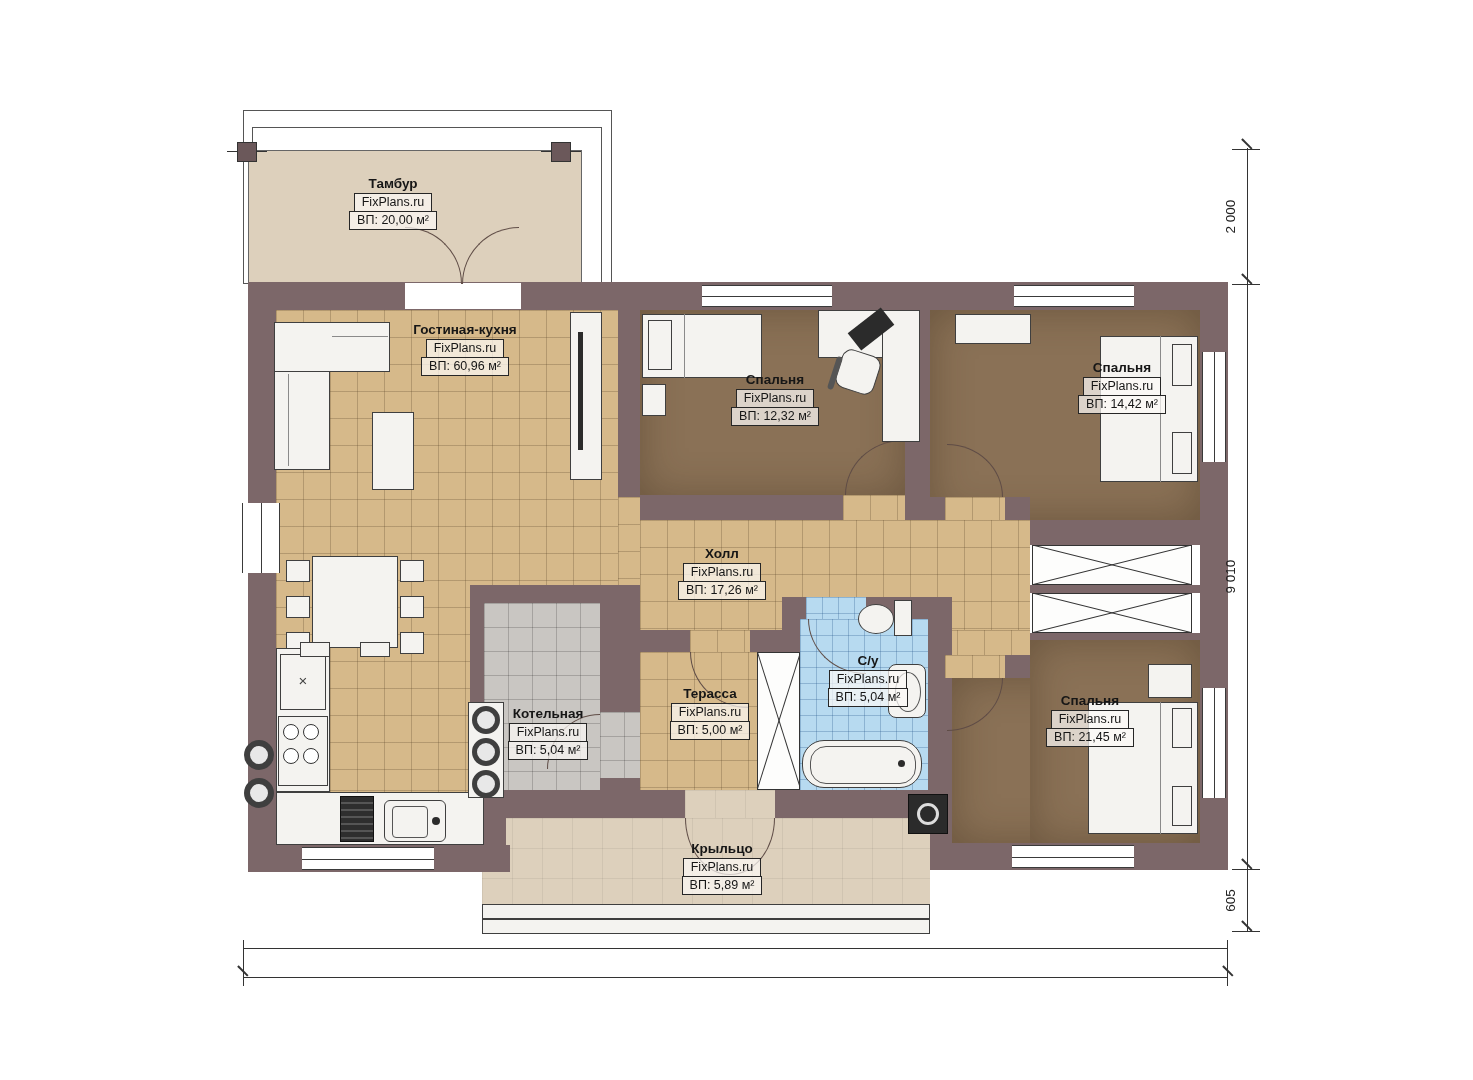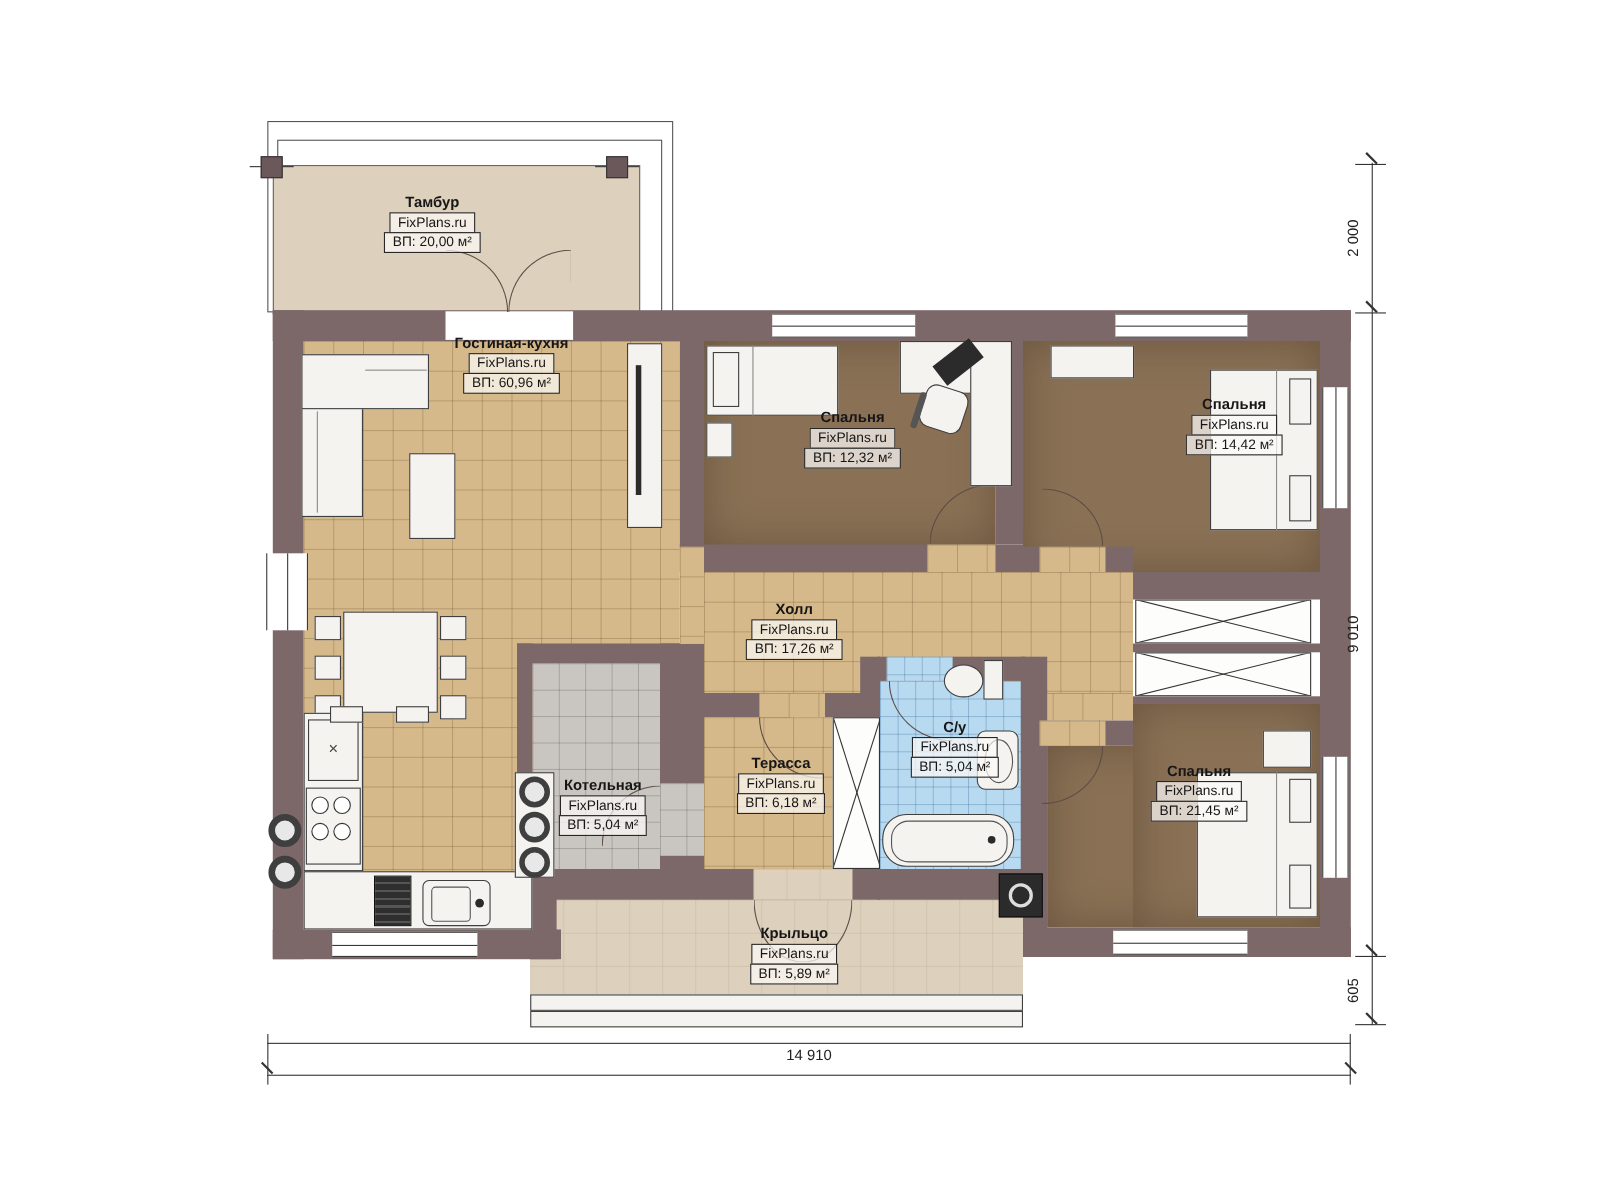--- a/index.html
+++ b/index.html
@@ -218,21 +218,21 @@
   <div class="furn" style="left:468px;top:702px;width:36px;height:96px;border-width:1px;"></div>
   <div class="ring" style="left:472px;top:706px;width:28px;height:28px;"></div>
   <div class="ring" style="left:472px;top:738px;width:28px;height:28px;"></div>
   <div class="ring" style="left:472px;top:770px;width:28px;height:28px;"></div>
 
   <div class="room-label" style="left:303px;top:176px;">
     <div class="rname">Тамбур</div>
     <div class="lbox">FixPlans.ru</div>
     <div class="lbox">ВП: 20,00 м²</div>
   </div>
-  <div class="room-label" style="left:375px;top:304px;">
+  <div class="room-label" style="left:375px;top:322px;">
     <div class="rname">Гостиная-кухня</div>
     <div class="lbox">FixPlans.ru</div>
     <div class="lbox">ВП: 60,96 м²</div>
   </div>
   <div class="room-label" style="left:685px;top:372px;">
     <div class="rname">Спальня</div>
     <div class="lbox">FixPlans.ru</div>
     <div class="lbox">ВП: 12,32 м²</div>
   </div>
   <div class="room-label" style="left:1032px;top:360px;">
@@ -246,21 +246,21 @@
     <div class="lbox">ВП: 17,26 м²</div>
   </div>
   <div class="room-label" style="left:458px;top:706px;">
     <div class="rname">Котельная</div>
     <div class="lbox">FixPlans.ru</div>
     <div class="lbox">ВП: 5,04 м²</div>
   </div>
   <div class="room-label" style="left:620px;top:686px;">
     <div class="rname">Терасса</div>
     <div class="lbox">FixPlans.ru</div>
-    <div class="lbox">ВП: 6,18 м²</div>
+    <div class="lbox">ВП: 5,00 м²</div>
   </div>
   <div class="room-label" style="left:778px;top:653px;">
     <div class="rname">С/у</div>
     <div class="lbox">FixPlans.ru</div>
     <div class="lbox">ВП: 5,04 м²</div>
   </div>
   <div class="room-label" style="left:1000px;top:693px;">
     <div class="rname">Спальня</div>
     <div class="lbox">FixPlans.ru</div>
     <div class="lbox">ВП: 21,45 м²</div>
@@ -270,21 +270,20 @@
     <div class="lbox">FixPlans.ru</div>
     <div class="lbox">ВП: 5,89 м²</div>
   </div>
 
   <div class="dimline" style="left:243px;top:948px;width:985px;height:1.2px;"></div>
   <div class="dimline" style="left:243px;top:977px;width:985px;height:1.2px;"></div>
   <div class="dimline" style="left:243px;top:940px;width:1.2px;height:46px;"></div>
   <div class="dimline" style="left:1227px;top:940px;width:1.2px;height:46px;"></div>
   <div class="tick" style="left:236px;top:970px;"></div>
   <div class="tick" style="left:1221px;top:970px;"></div>
-  <div class="dim-text" style="left:243px;top:952px;width:985px;">14 910</div>
 
   <div class="dimline" style="left:1247px;top:148px;width:1.2px;height:784px;"></div>
   <div class="dimline" style="left:1232px;top:149px;width:28px;height:1.2px;"></div>
   <div class="dimline" style="left:1232px;top:284px;width:28px;height:1.2px;"></div>
   <div class="dimline" style="left:1232px;top:869px;width:28px;height:1.2px;"></div>
   <div class="dimline" style="left:1232px;top:931px;width:28px;height:1.2px;"></div>
   <div class="tick" style="left:1240px;top:143px;"></div>
   <div class="tick" style="left:1240px;top:278px;"></div>
   <div class="tick" style="left:1240px;top:863px;"></div>
   <div class="tick" style="left:1240px;top:925px;"></div>

